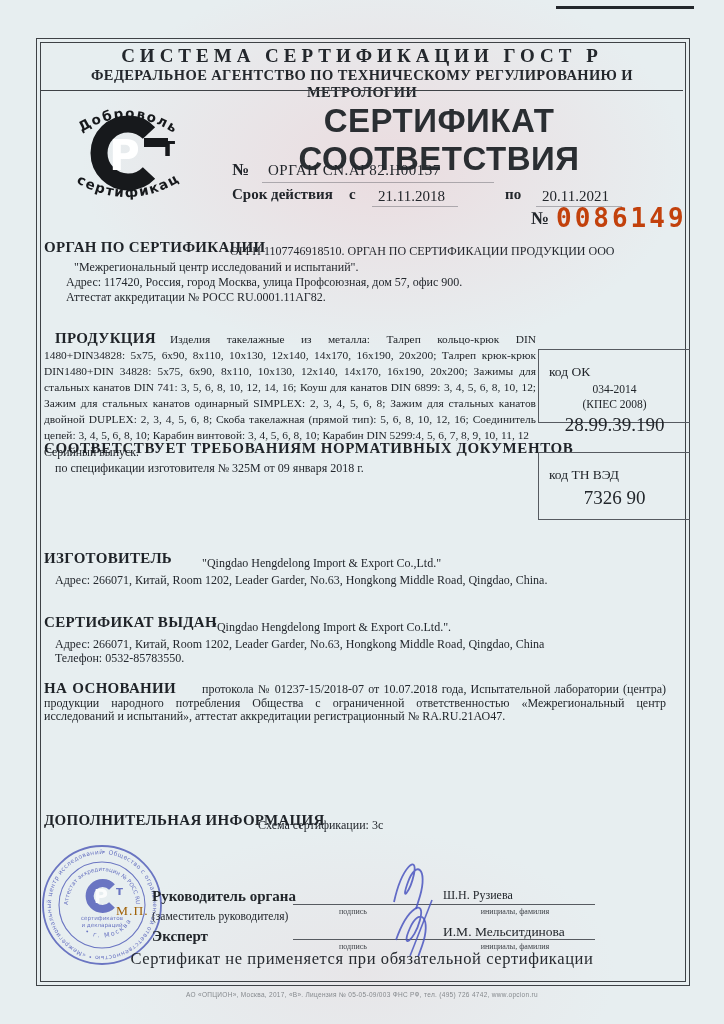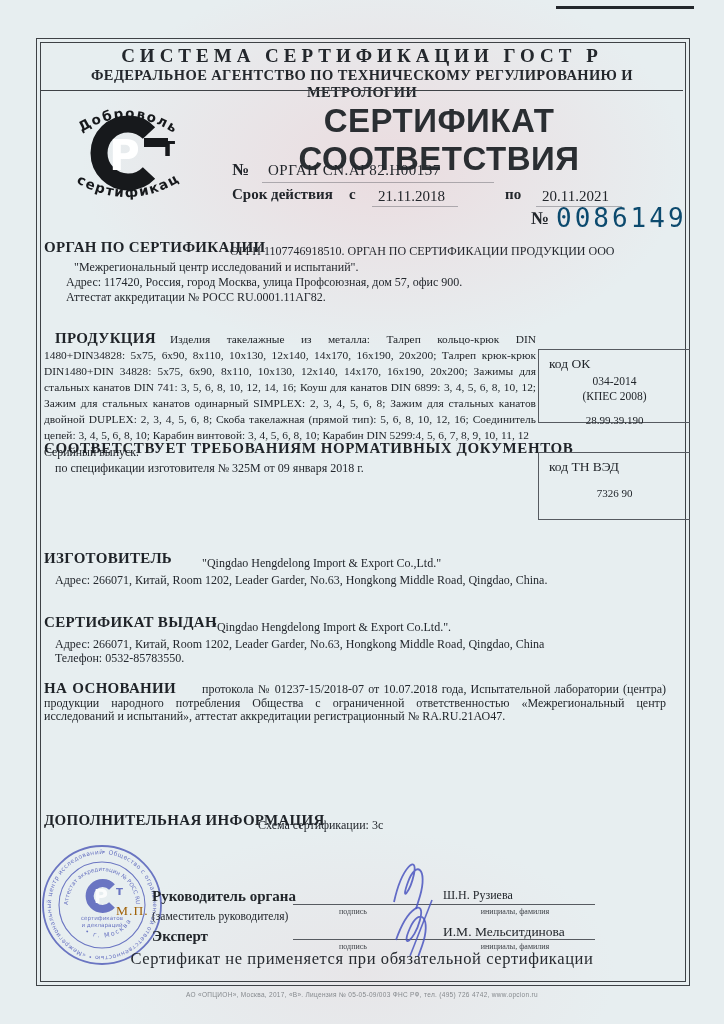--- a/index.html
+++ b/index.html
@@ -16,28 +16,28 @@
   .frame{left:36px;top:38px;width:652px;height:946px;border:1.6px solid #3e4246;}
   .frame-inner{position:absolute;inset:3px;border:1px solid #3e4246;}
   .hdr-line{left:41px;top:90px;width:642px;border-top:1.3px solid #3e4246;height:0;}
   .sys-title{left:41px;top:45px;width:642px;text-align:center;font-size:19px;font-weight:bold;letter-spacing:5px;color:#23272c;}
   .agency{left:41px;top:67px;width:642px;text-align:center;font-size:14.5px;font-weight:bold;letter-spacing:0.4px;color:#23272c;}
   .doc-title{left:200px;top:102px;width:478px;text-align:center;font-family:"Liberation Sans","DejaVu Sans",sans-serif;
     font-size:33px;font-weight:bold;letter-spacing:0.5px;color:#2a2e32;}
   .numrow{font-size:15px;}
   .b{font-weight:bold;}
   .thinline{height:0;border-top:1px solid rgba(70,74,82,.38);}
-  .red-num{font-family:"DejaVu Sans Mono",monospace;font-size:26px;letter-spacing:3px;color:#0c4a6e;font-weight:normal;}
+  .red-num{font-family:"DejaVu Sans Mono",monospace;font-size:26px;letter-spacing:3px;color:#c2410c;font-weight:bold;}
   .sec-h{font-weight:bold;font-size:15px;letter-spacing:0.3px;color:#1f2328;}
   .body-t{font-size:12px;color:#23272d;}
   .just{text-align:justify;}
   .codebox{border:1px solid #565a60;border-right:none;background:transparent;}
-  .codebox .lbl{font-size:13.5px;margin:6px 0 0 10px;}
+  .codebox .lbl{font-size:13.5px;margin:14px 0 0 10px;}
   .codebox .val{text-align:center;font-size:11.5px;margin-top:3px;}
-  .codebox .valbig{text-align:center;font-size:11px;margin-top:12px;}
+  .codebox .valbig{text-align:center;font-size:19px;margin-top:4px;}
   .cap{font-size:8px;color:#3a3e44;}
   .sigline{border-bottom:1.1px solid #565a60;height:0;}
   .footer-t{font-family:"Liberation Sans","DejaVu Sans",sans-serif;font-size:6.5px;color:#85898d;letter-spacing:0.3px;}
   .note{font-size:16.5px;letter-spacing:0.6px;color:#262a2f;}
   svg text{font-family:"DejaVu Sans",sans-serif;}
   .stamp{opacity:0.85;}
   .mp{font-size:13.5px;color:#a16207;letter-spacing:1px;}
 </style>
 </head>
 <body>

